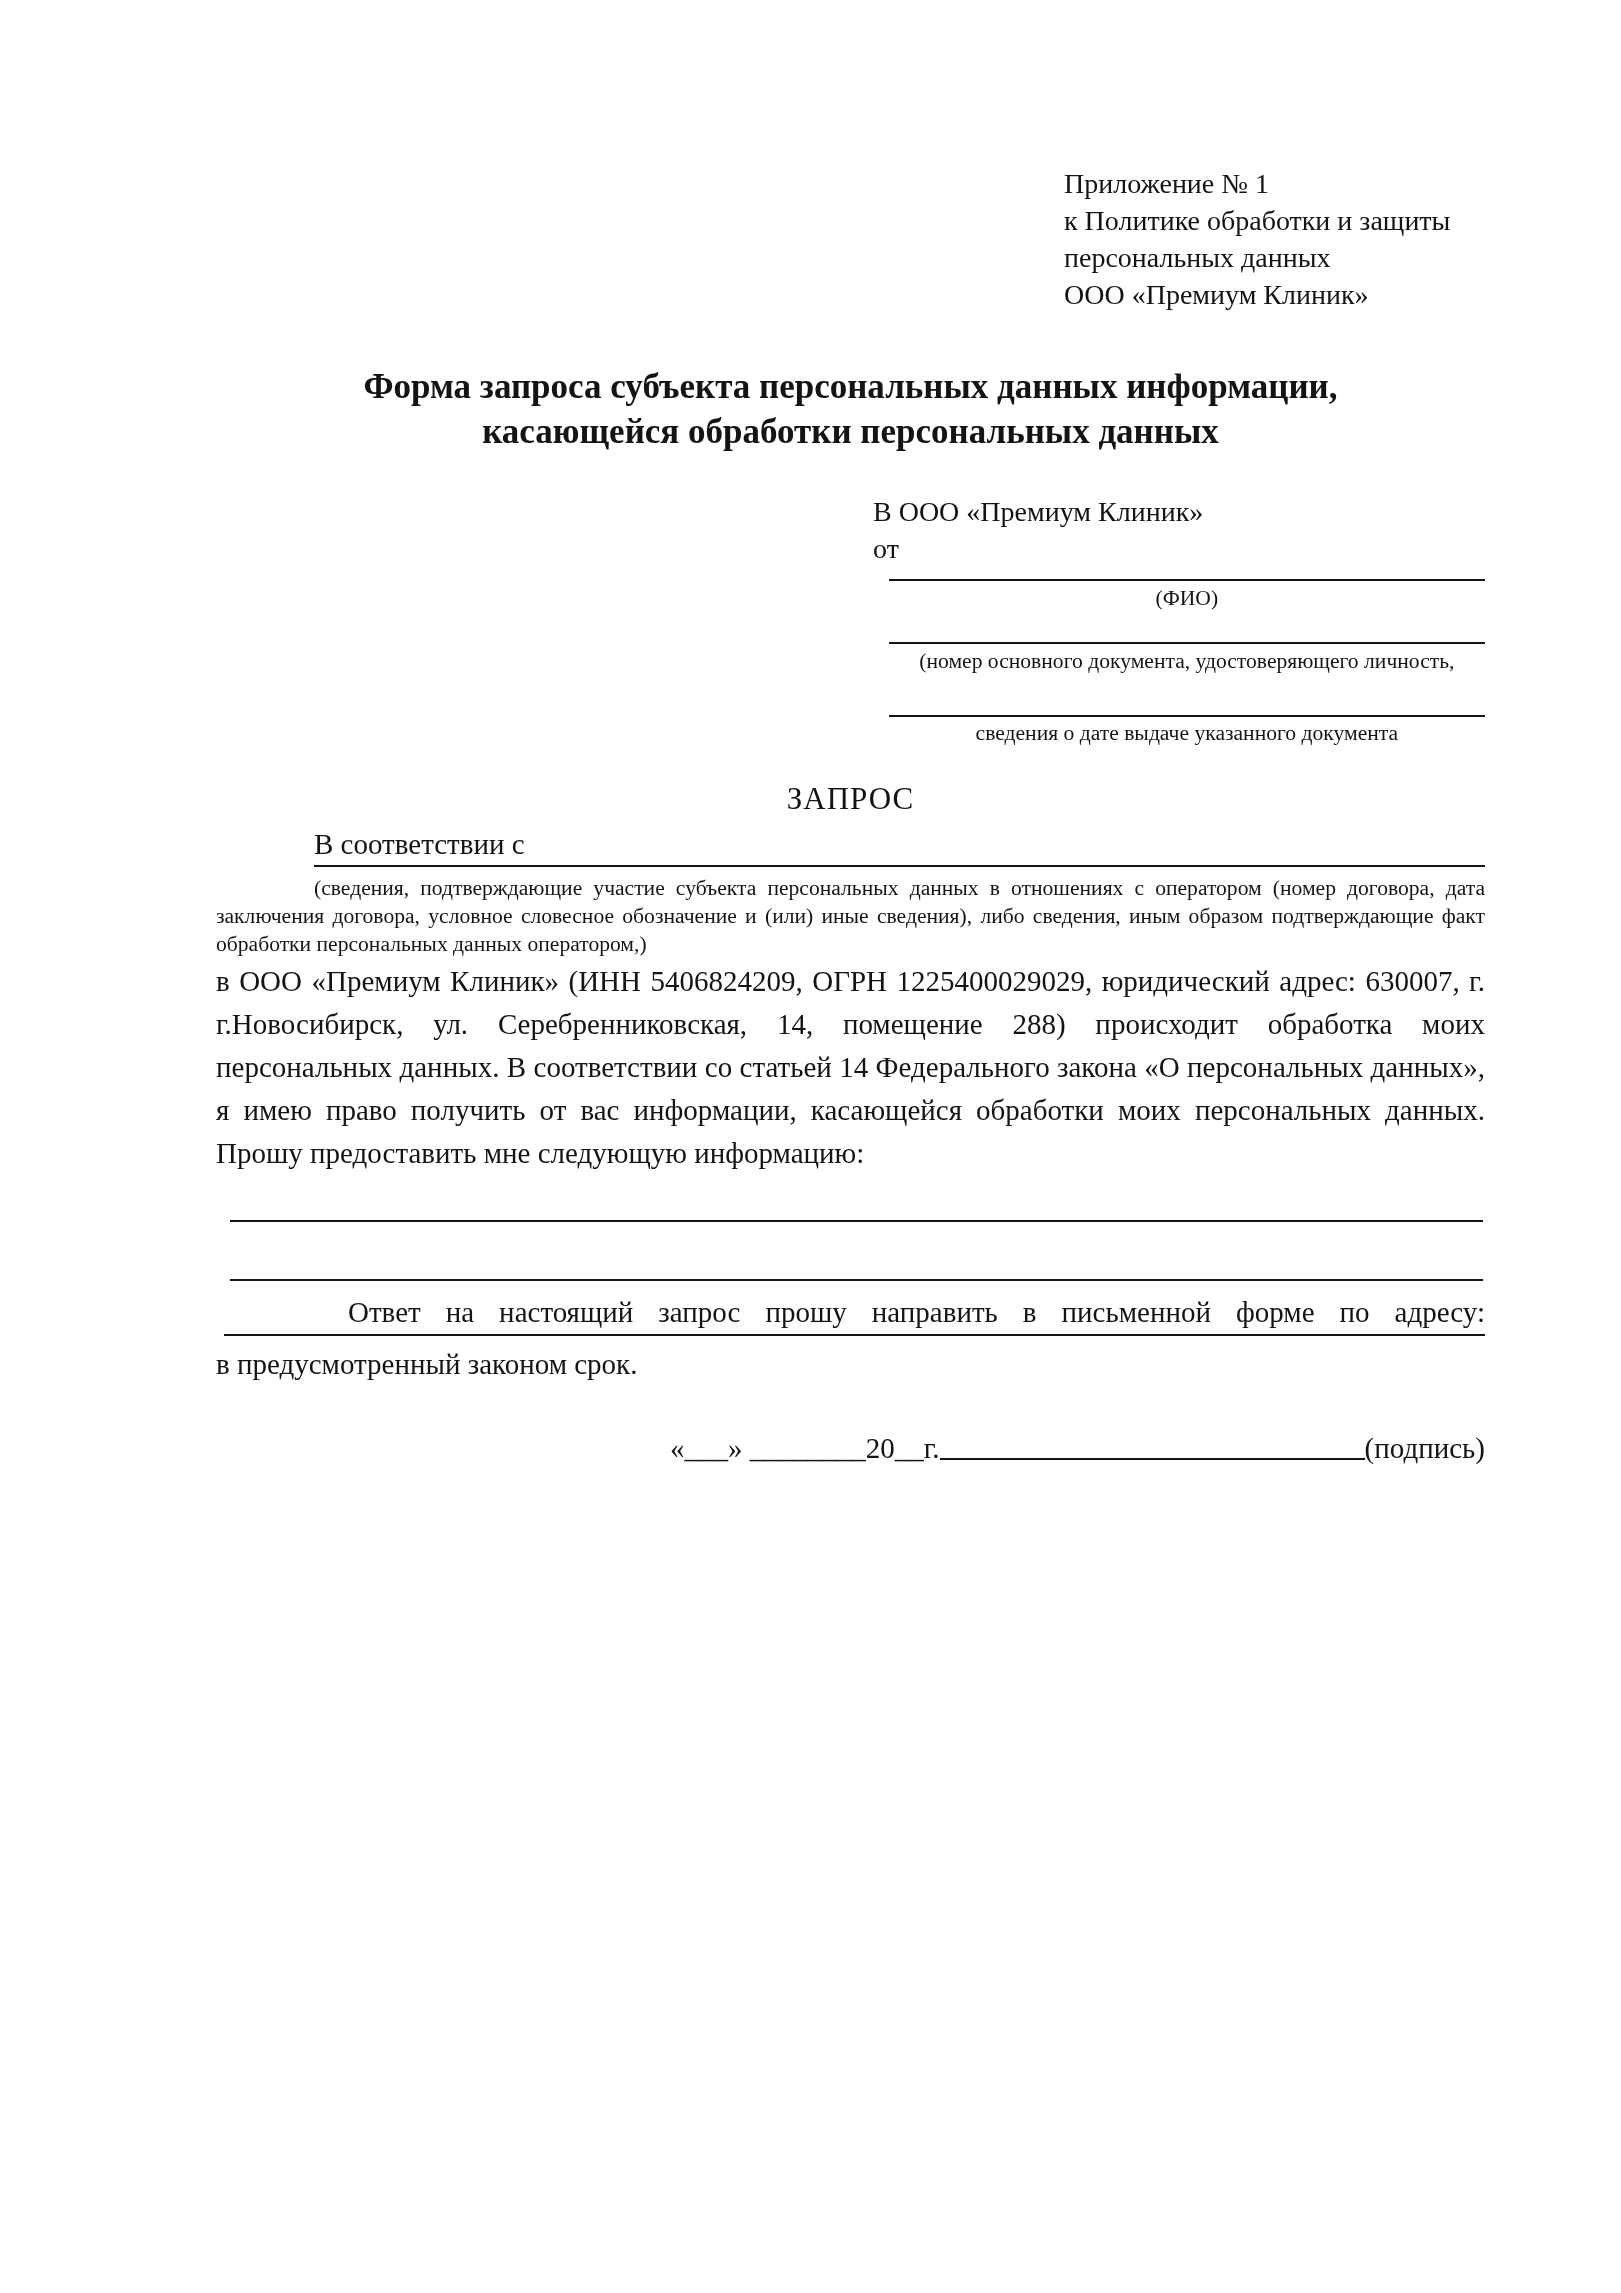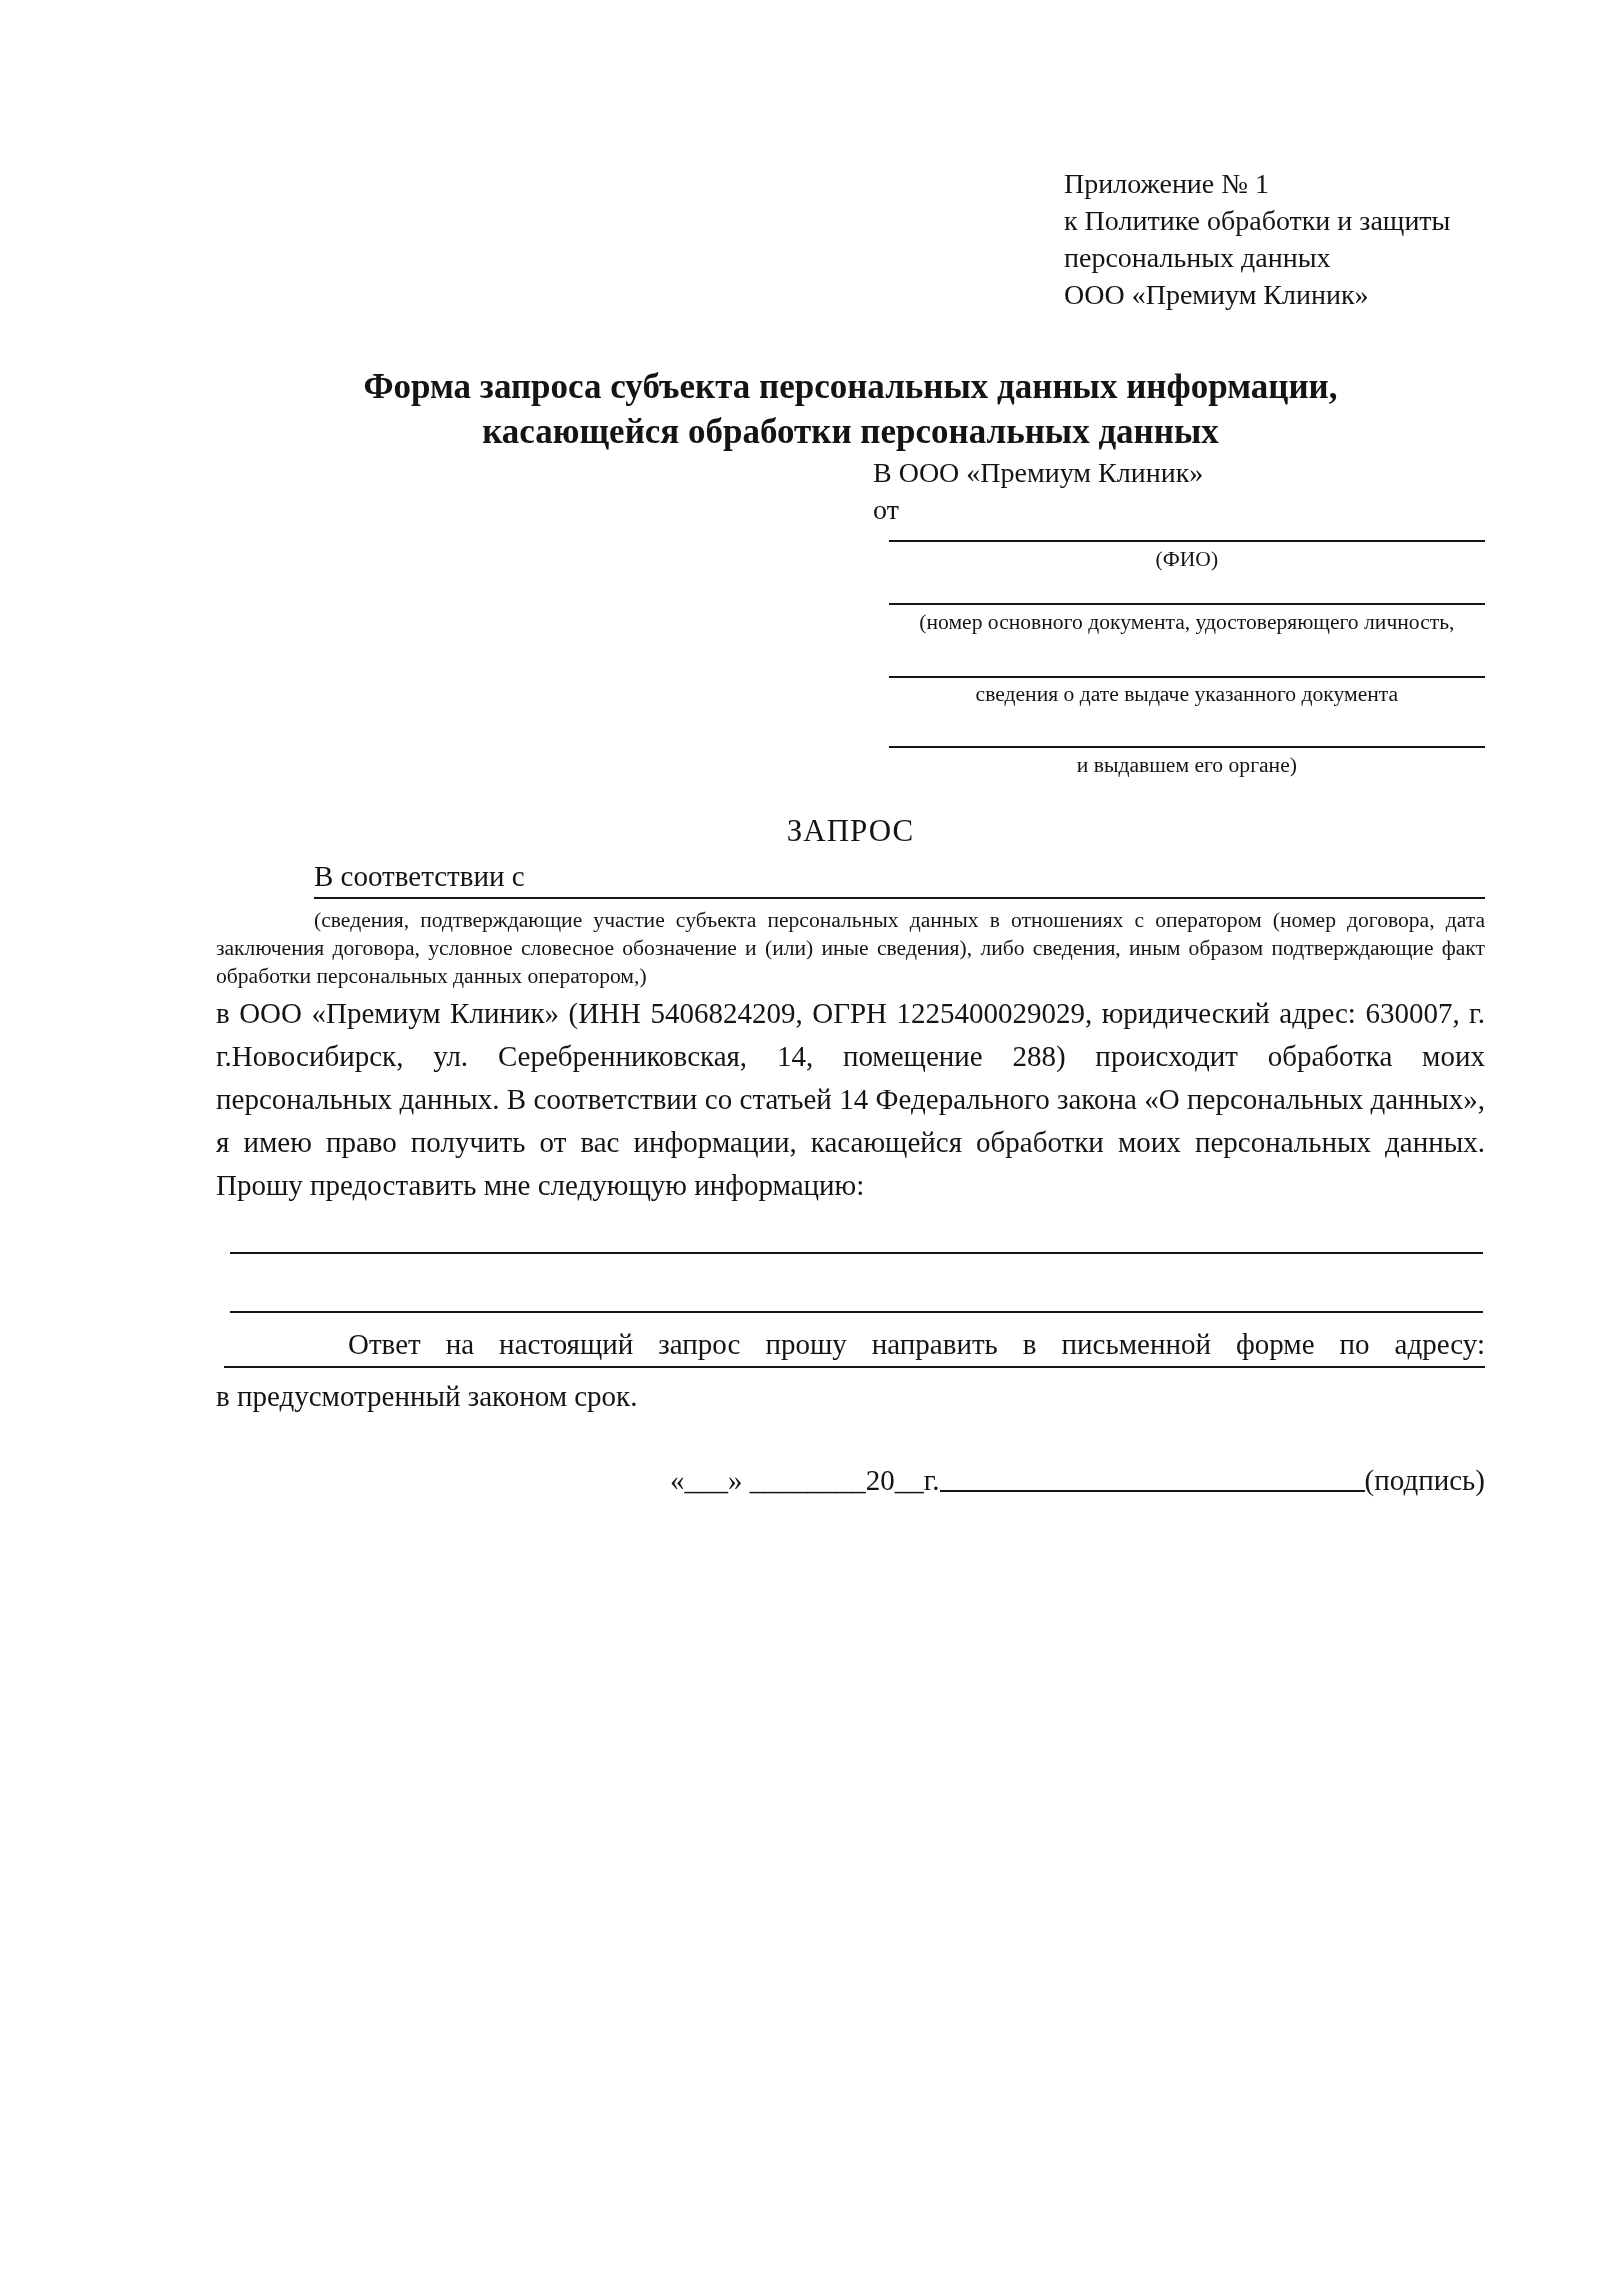--- a/index.html
+++ b/index.html
@@ -25,21 +25,21 @@
   
   .doc-title {
     margin: 51px 0 0 0;
     text-align: center;
     font-weight: bold;
     font-size: 35px;
     line-height: 45px;
   }
 
   
-  .addressee { margin-left: 657px; font-size: 28px; line-height: 37px; }
+  .addressee { margin-top: 39px; margin-left: 657px; font-size: 28px; line-height: 37px; }
   .addr-fill { border-bottom: 2px solid #161616; margin-left: 15.7px; }
   .h12 { height: 11.8px; } .h30 { height: 29px; } .h40 { height: 39px; } .h38 { height: 37px; }
   .addr-caption {
     font-size: 21.6px;
     line-height: 29px;
     text-align: center;
     margin-left: 15.7px;
     padding-top: 2.9px;
   }
 
@@ -126,24 +126,20 @@
     <div>
       <div class="addr-fill h30"></div>
       <div class="addr-caption">(номер основного документа, удостоверяющего личность,</div>
     </div>
 
     <div>
       <div class="addr-fill h40"></div>
       <div class="addr-caption">сведения о дате выдаче указанного документа</div>
     </div>
 
-    <div>
-      <div class="addr-fill h38"></div>
-      <div class="addr-caption">и выдавшем его органе)</div>
-    </div>
   </div>
 
   <div class="request-heading">ЗАПРОС</div>
 
   <div class="intro-row">
     <span class="intro-label">В соответствии с</span>
     <span class="intro-fill"></span>
   </div>
 
   <div class="footnote">(сведения, подтверждающие участие субъекта персональных данных в отношениях с оператором (номер договора, дата заключения договора, условное словесное обозначение и (или) иные сведения), либо сведения, иным образом подтверждающие факт обработки персональных данных оператором,)</div>

